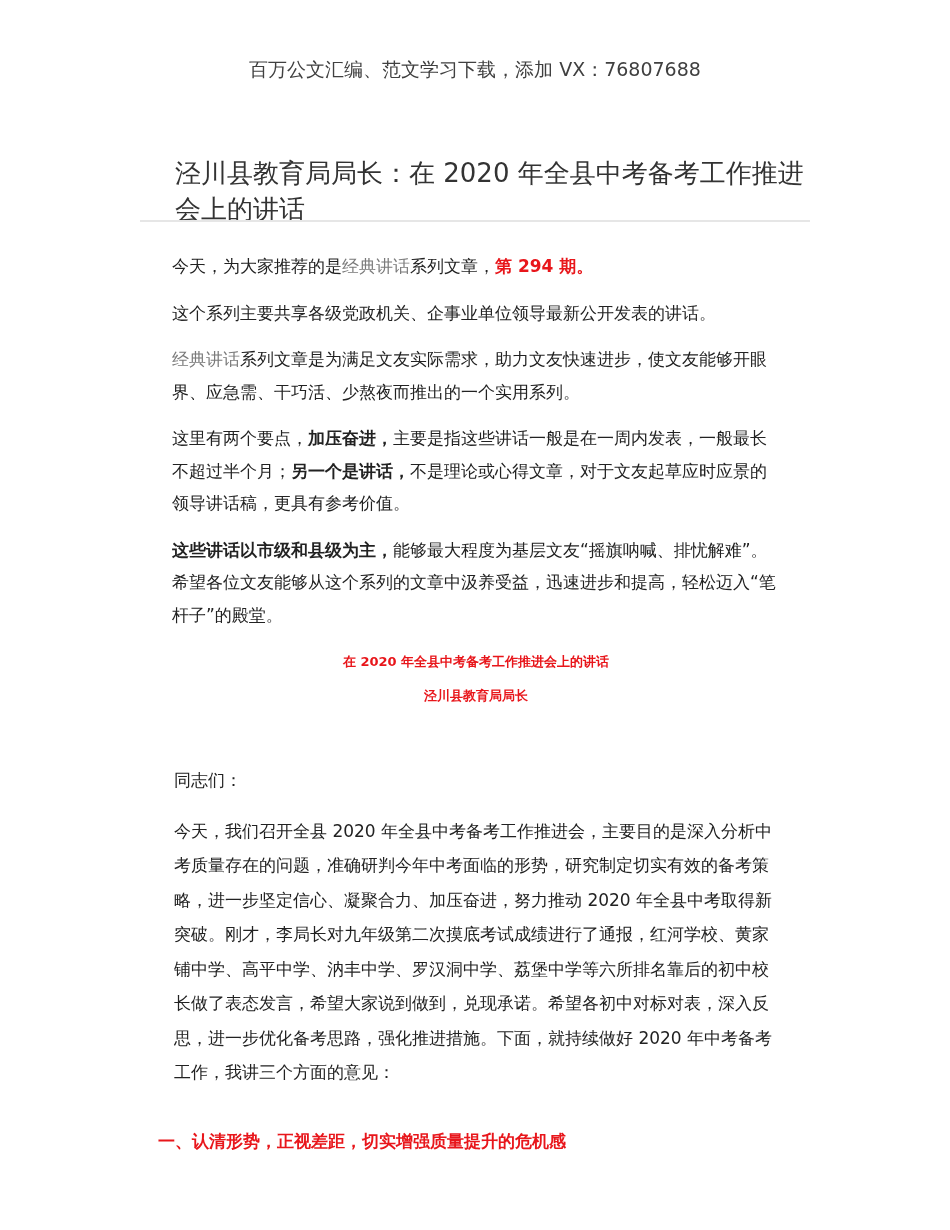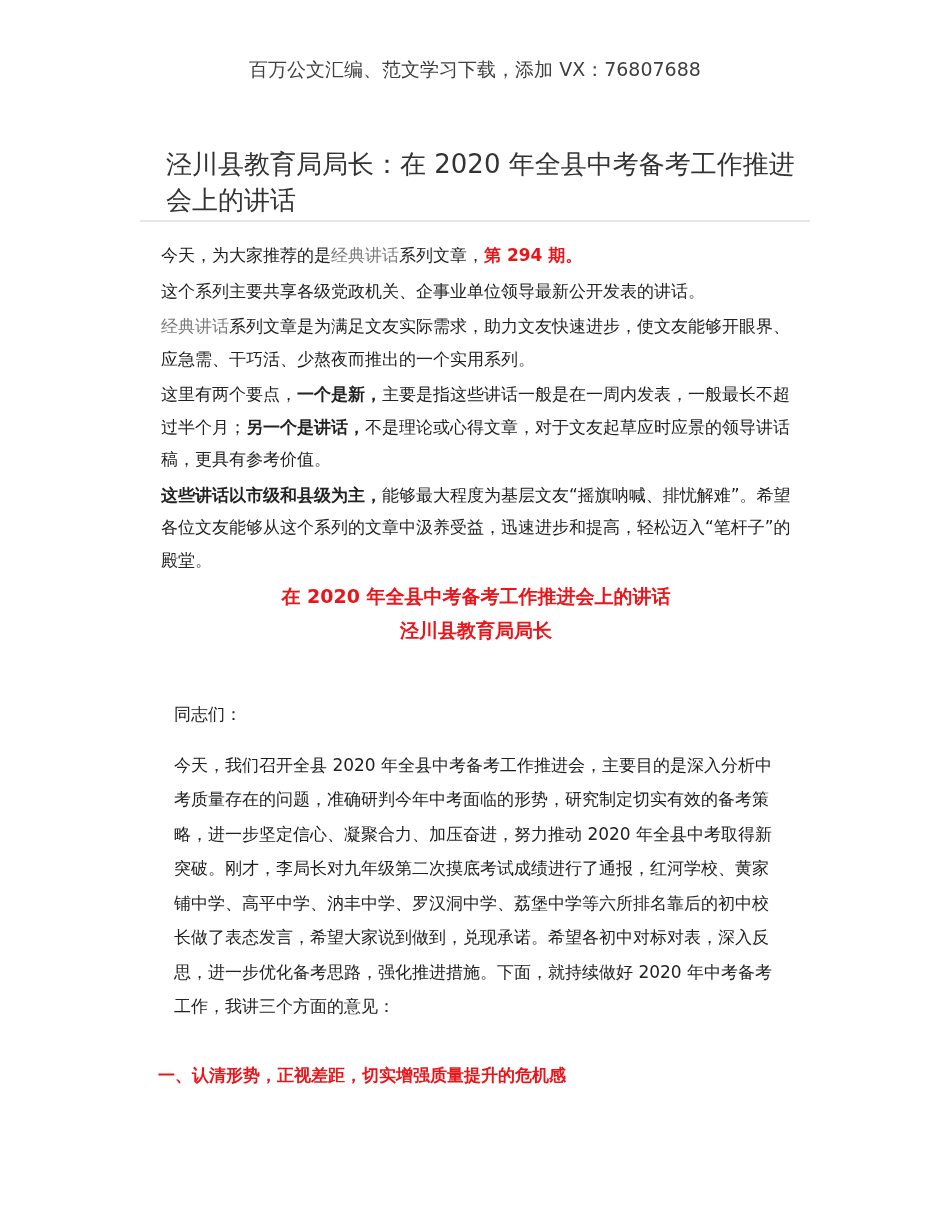--- a/index.html
+++ b/index.html
@@ -27,21 +27,21 @@
     letter-spacing: 0px;
   }
   .title {
     position: absolute;
     top: 138px;
     left: 158px;
     width: 640px;
     font-size: 26px;
     line-height: 36px;
     color: #333333;
-    margin: 8px;
+    margin: 17px;
     font-weight: normal;
   }
   .divider {
     position: absolute;
     top: 220px;
     left: 140px;
     width: 670px;
     height: 2px;
     background: #e6e6e6;
   }
@@ -53,42 +53,42 @@
     font-size: 17px;
     color: #222222;
   }
   .date {
     color: #8a8a8a;
     font-size: 17px;
     line-height: 30px;
     height: 30px;
   }
   .p {
-    margin: 3px;
+    margin: 14px;
     line-height: 32px;
   }
   .p.intro {
     line-height: 32.5px;
   }
   .muted {
     color: #7a7a7a;
   }
   .red-bold {
     color: #e8161b;
     font-weight: bold;
   }
   .bold {
     font-weight: bold;
     color: #222222;
   }
   .center-red {
     text-align: center;
     color: #e8161b;
     font-weight: bold;
-    font-size: 19px;
+    font-size: 13px;
     line-height: 34px;
     margin: 0;
   }
   .center-block {
     margin-top: 2px;
   }
   .spacer {
     height: 34px;
   }
   .body-p {
@@ -114,21 +114,21 @@
 <div class="divider"></div>
 
 <div class="content">
 
   <p class="p intro"><span>今天，为大家推荐的是</span><span class="muted">经典讲话</span><span>系列文章，</span><span class="red-bold">第 294 期。</span></p>
 
   <p class="p intro"><span>这个系列主要共享各级党政机关、企事业单位领导最新公开发表的讲话。</span></p>
 
   <p class="p intro"><span class="muted">经典讲话</span><span>系列文章是为满足文友实际需求，助力文友快速进步，使文友能够开眼界、应急需、干巧活、少熬夜而推出的一个实用系列。</span></p>
 
-  <p class="p intro"><span>这里有两个要点，</span><span class="bold">一个是新，</span><span>主要是指这些讲话一般是在一周内发表，一般最长不超过半个月；</span><span class="bold">另一个是讲话，</span><span>不是理论或心得文章，对于文友起草应时应景的领导讲话稿，更具有参考价值。</span></p>
+  <p class="p intro"><span>这里有两个要点，</span><span class="bold">加压奋进，</span><span>主要是指这些讲话一般是在一周内发表，一般最长不超过半个月；</span><span class="bold">另一个是讲话，</span><span>不是理论或心得文章，对于文友起草应时应景的领导讲话稿，更具有参考价值。</span></p>
 
   <p class="p intro"><span class="bold">这些讲话以市级和县级为主，</span><span>能够最大程度为基层文友“摇旗呐喊、排忧解难”。希望各位文友能够从这个系列的文章中汲养受益，迅速进步和提高，轻松迈入“笔杆子”的殿堂。</span></p>
 
   <div class="center-block">
     <p class="center-red">在 2020 年全县中考备考工作推进会上的讲话</p>
     <p class="center-red">泾川县教育局局长</p>
   </div>
 
   <div class="spacer"></div>
 

